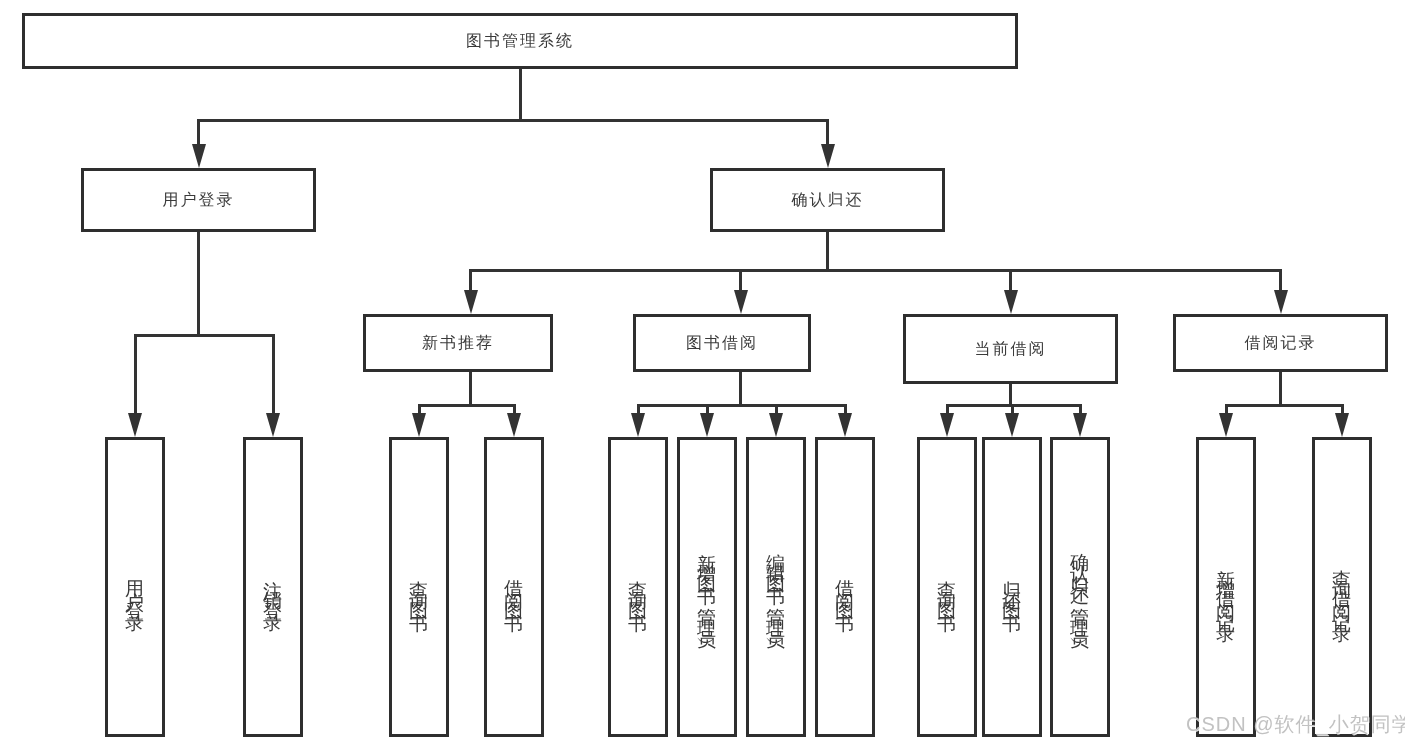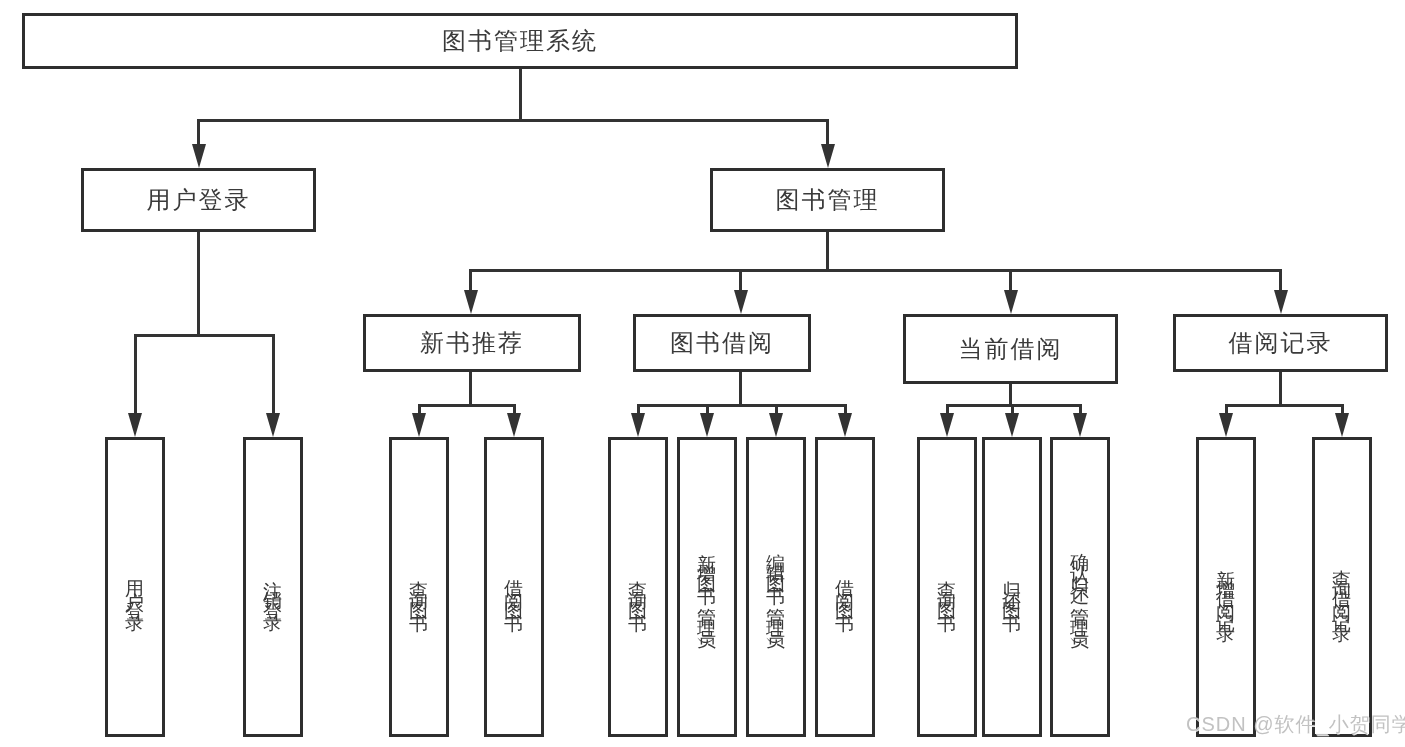--- a/index.html
+++ b/index.html
@@ -19,21 +19,21 @@
   }
   .box{
     position:absolute;
     background:#ffffff;
     border:3px solid var(--box_border);
     box-sizing:border-box;
     display:flex;align-items:center;justify-content:center;
     z-index:2;
   }
   .hlbl{
-    font-size:24px;
+    font-size:16px;
     letter-spacing:2px;
     color:var(--text);
     white-space:nowrap;
   }
   .leaf{z-index:2;}
   .vtext{
     writing-mode:vertical-rl;
     text-orientation:mixed;
     font-size:19px;
     line-height:1;
@@ -71,24 +71,24 @@
 <div class="stage">
 
   <div class="box" style="left:22px;top:13px;width:996px;height:56px;">
     <span class="hlbl">图书管理系统</span>
   </div>
 
   <div class="box" style="left:81px;top:168px;width:235px;height:64px;">
     <span class="hlbl">用户登录</span>
   </div>
   <div class="box" style="left:710px;top:168px;width:235px;height:64px;">
-    <span class="hlbl">图书管理</span>
+    <span class="hlbl">确认归还</span>
   </div>
 
-  <div class="box" style="left:363px;top:314px;width:218px;height:58px;">
+  <div class="box" style="left:363px;top:314px;width:190px;height:58px;">
     <span class="hlbl">新书推荐</span>
   </div>
   <div class="box" style="left:633px;top:314px;width:178px;height:58px;">
     <span class="hlbl">图书借阅</span>
   </div>
   <div class="box" style="left:903px;top:314px;width:215px;height:70px;">
     <span class="hlbl">当前借阅</span>
   </div>
   <div class="box" style="left:1173px;top:314px;width:215px;height:58px;">
     <span class="hlbl">借阅记录</span>

